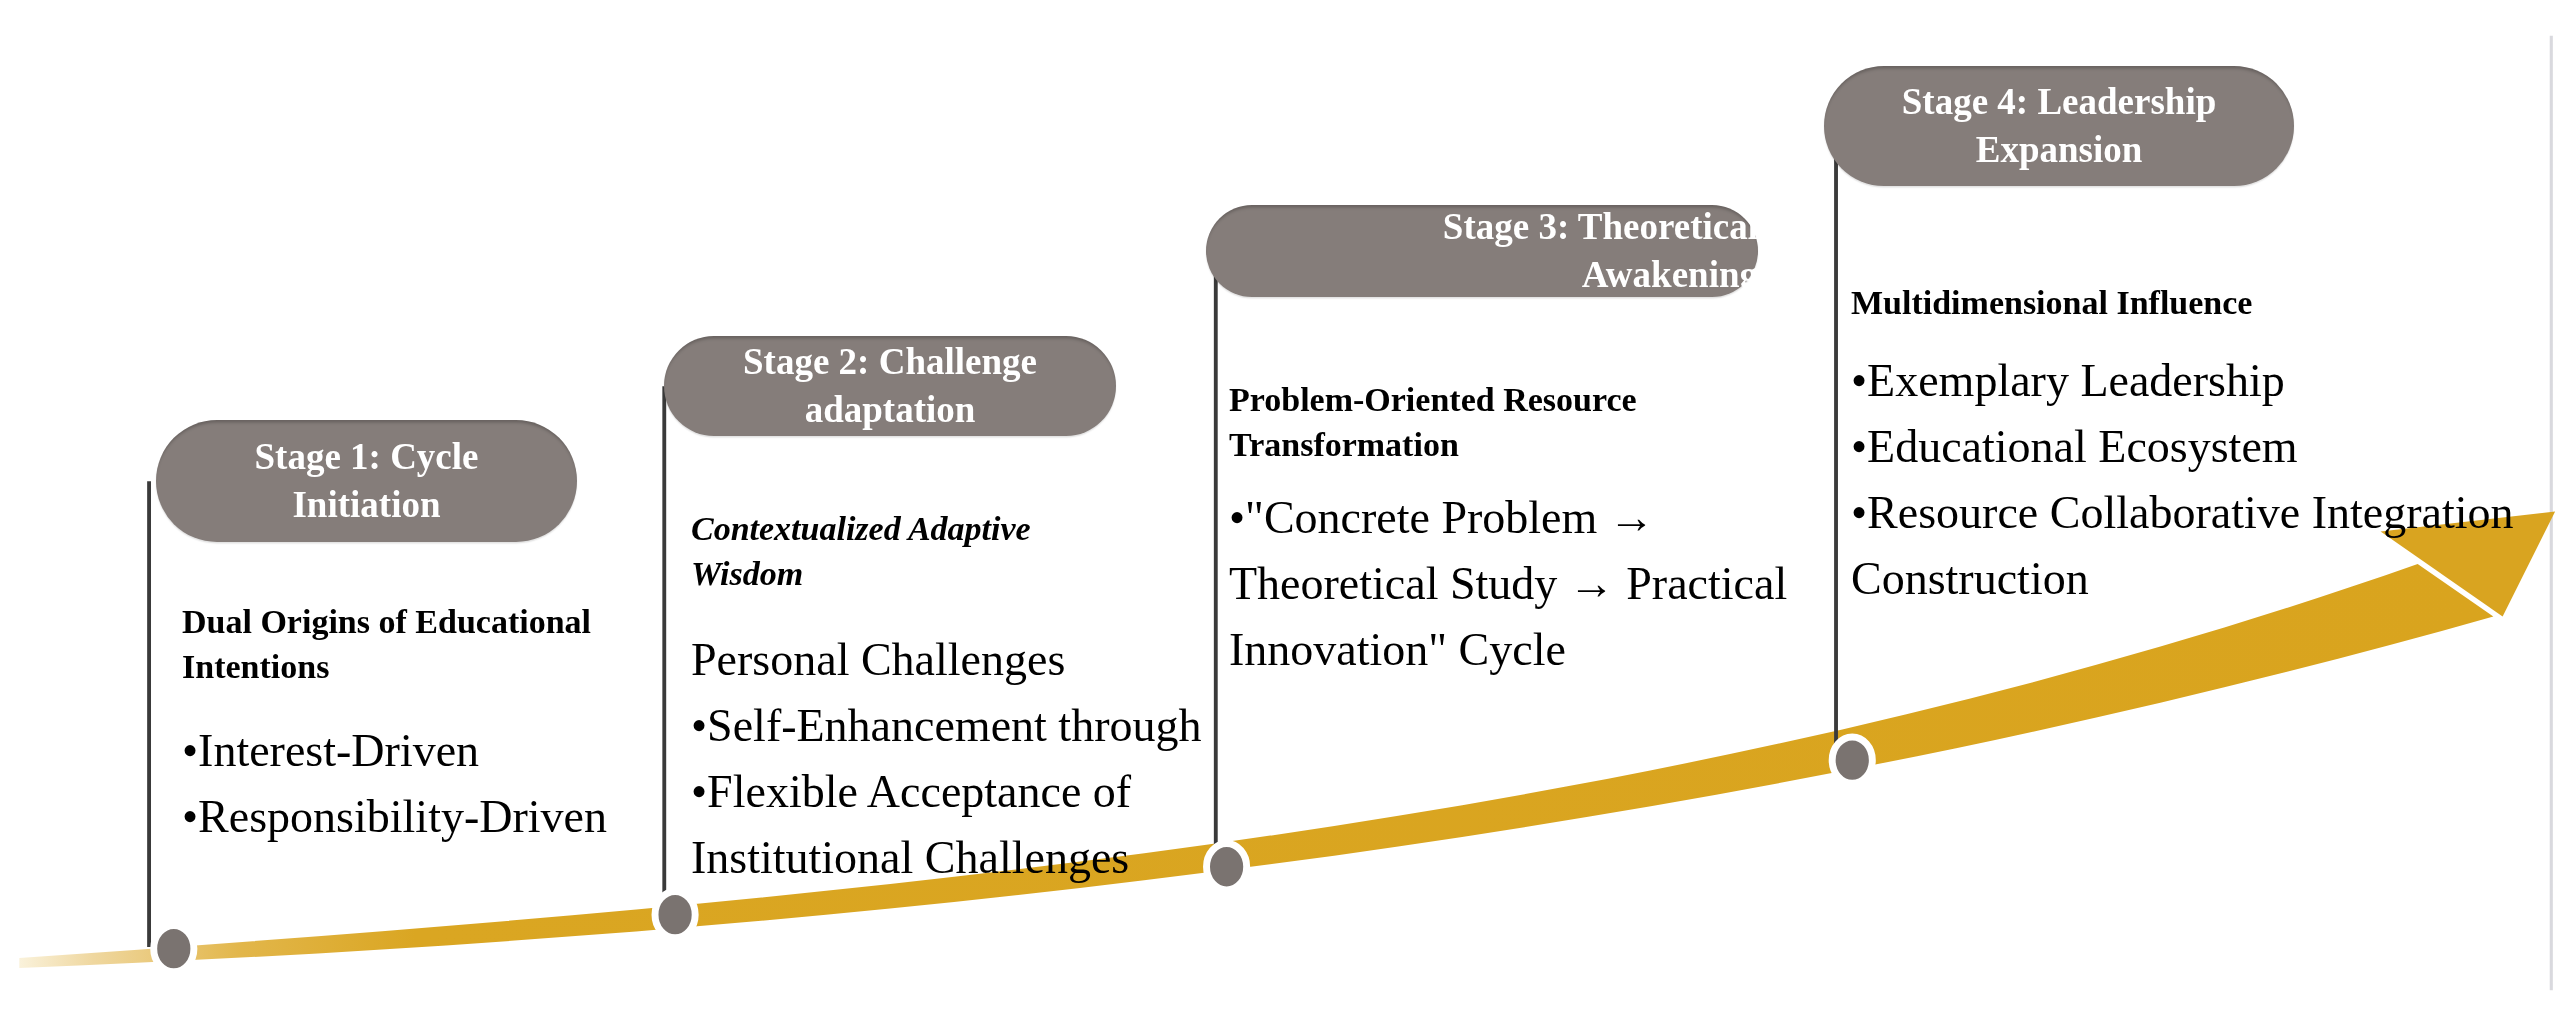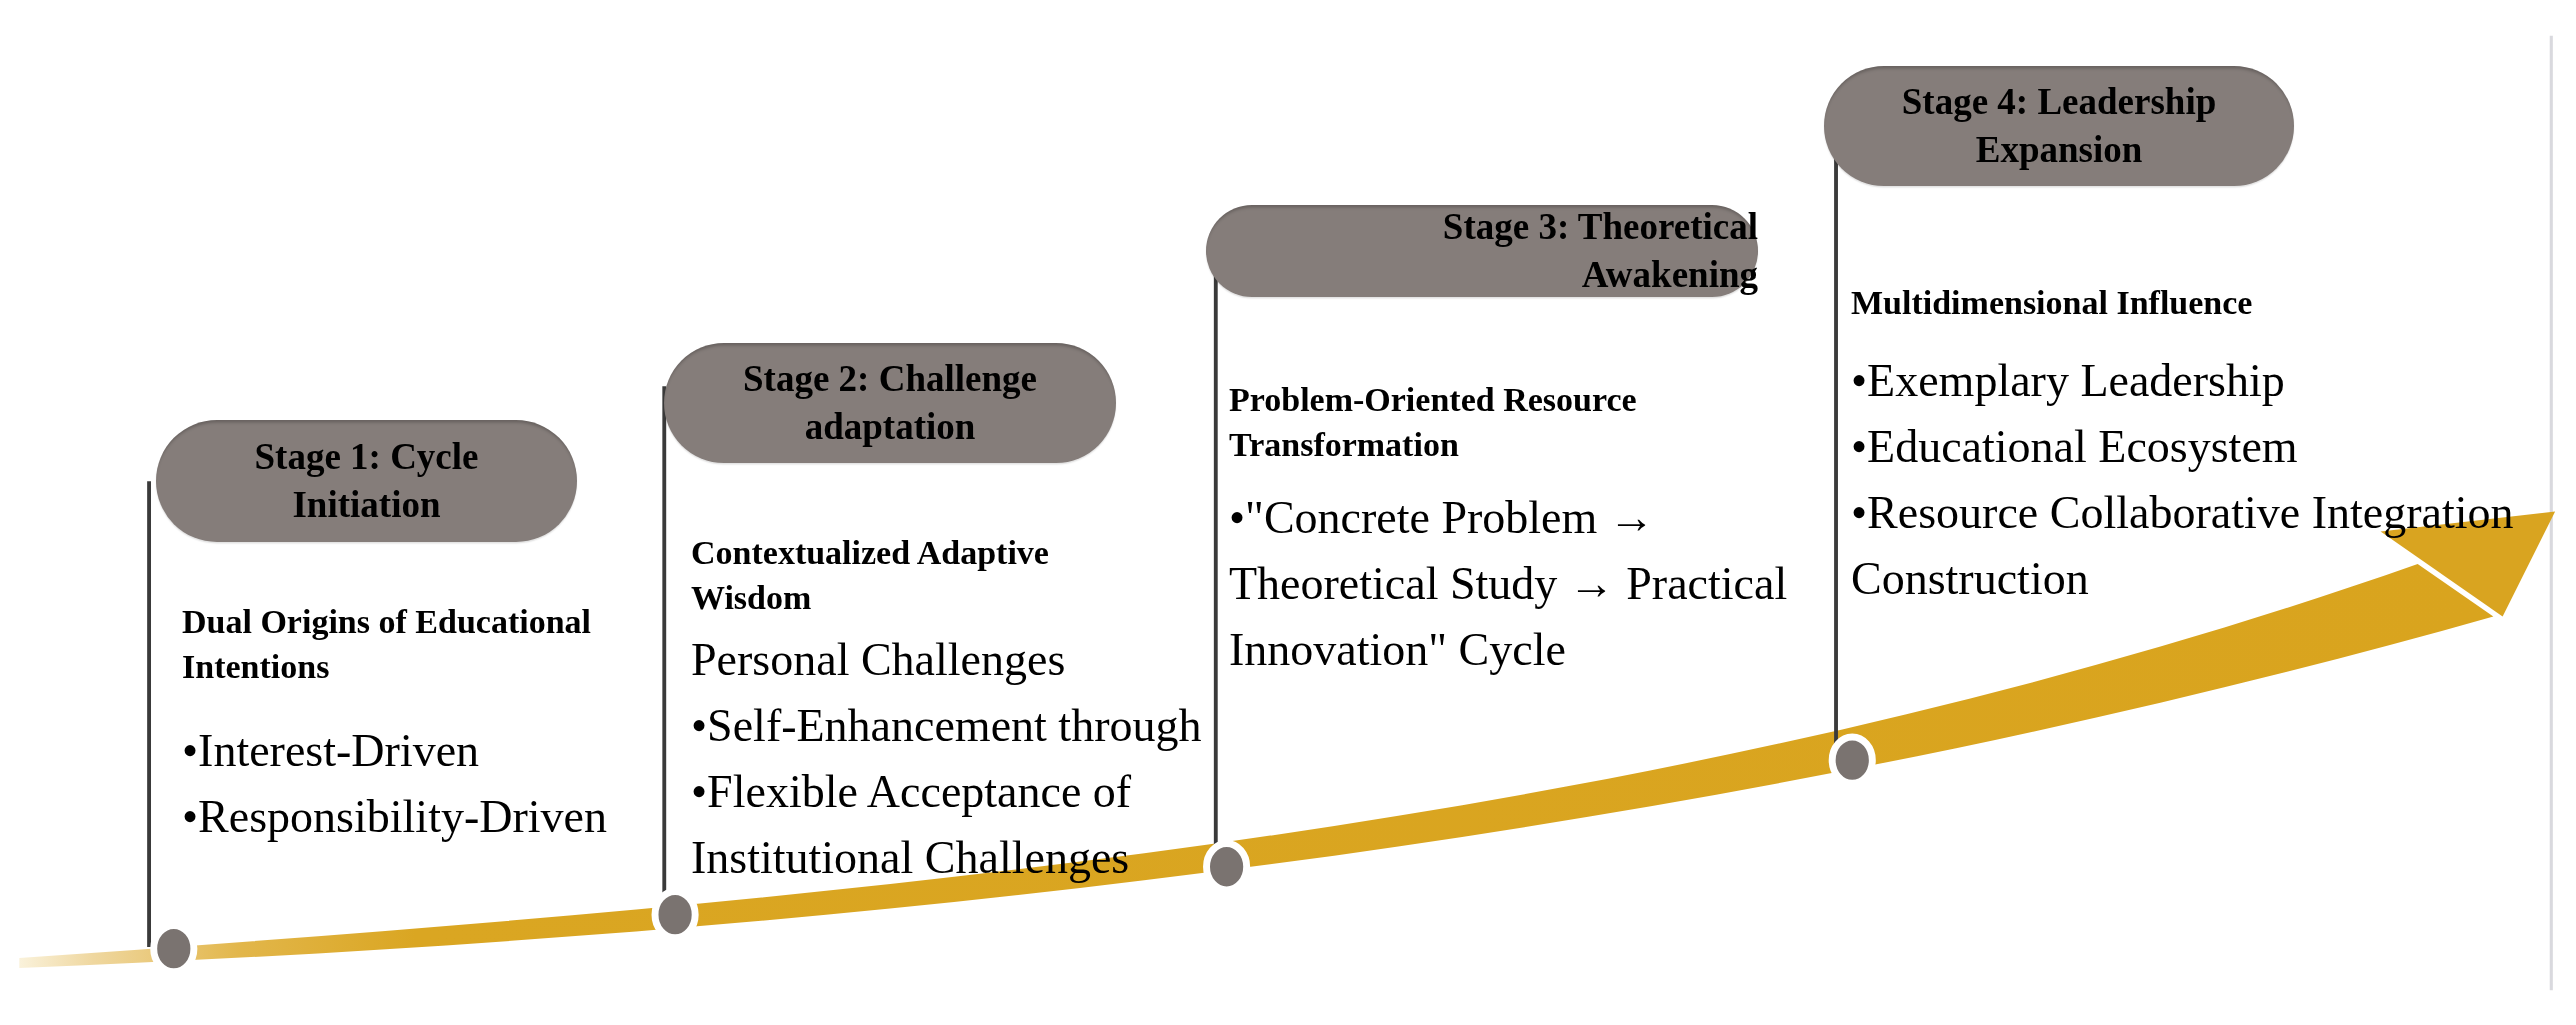--- a/index.html
+++ b/index.html
@@ -22,39 +22,39 @@
     background: #857D7A;
     border-radius: 70px;
     display: flex;
     flex-direction: column;
     align-items: center;
     justify-content: center;
     text-align: center;
     box-shadow: inset 0 3.9px 3.1px -1.5px rgba(0,0,0,0.22), 0 1.5px 1.5px rgba(0,0,0,0.12);
   }
   .pill span {
-    color: #000000;
+    color: #ffffff;
     font-weight: bold;
     font-size: 37px;
     line-height: 48px;
     white-space: nowrap;
   }
   .pill-s1 { left: 156px; top: 420px;  width: 421px; height: 122px; }
-  .pill-s2 { left: 664px; top: 343px;  width: 452px; height: 120px; }
+  .pill-s2 { left: 664px; top: 336px;  width: 452px; height: 100px; }
   .pill-s3 { left: 1206px; top: 205px; width: 552px; height: 92px; align-items: flex-end; }
   .pill-s4 { left: 1824px; top: 66px;  width: 470px; height: 120px; }
 
   .col-heading {
     position: absolute;
     font-weight: bold;
     font-size: 34px;
     line-height: 45px;
   }
   .h-s1 { left: 182px;  top: 599px; width: 541px; }
-  .h-s2 { left: 691px;  top: 530px; width: 444px; }
+  .h-s2 { left: 691px;  top: 506px; width: 444px; font-style: italic; }
   .h-s3 { left: 1229px; top: 377px; width: 479px; }
   .h-s4 { left: 1851px; top: 280px; width: 633px; }
 
   .col-lines { position: absolute; }
   .l-s1 { left: 182px;  top: 718px; }
   .l-s2 { left: 691px;  top: 627px; }
   .l-s3 { left: 1229px; top: 485px; }
   .l-s4 { left: 1851px; top: 348px; }
   .col-lines .row {
     height: 66px;

